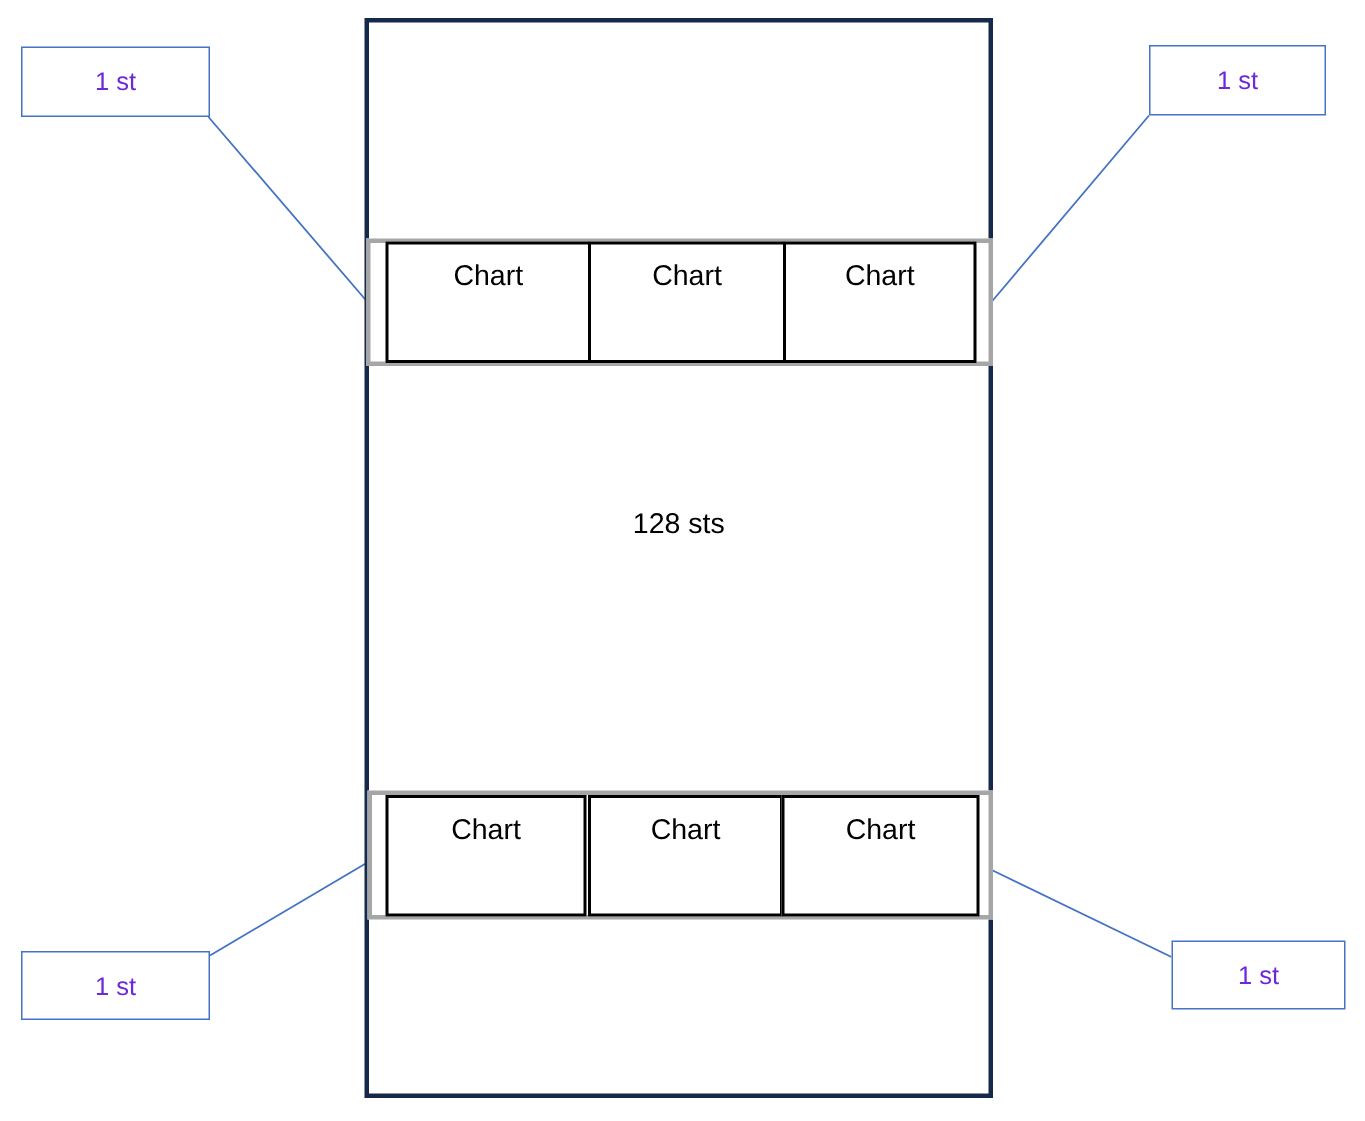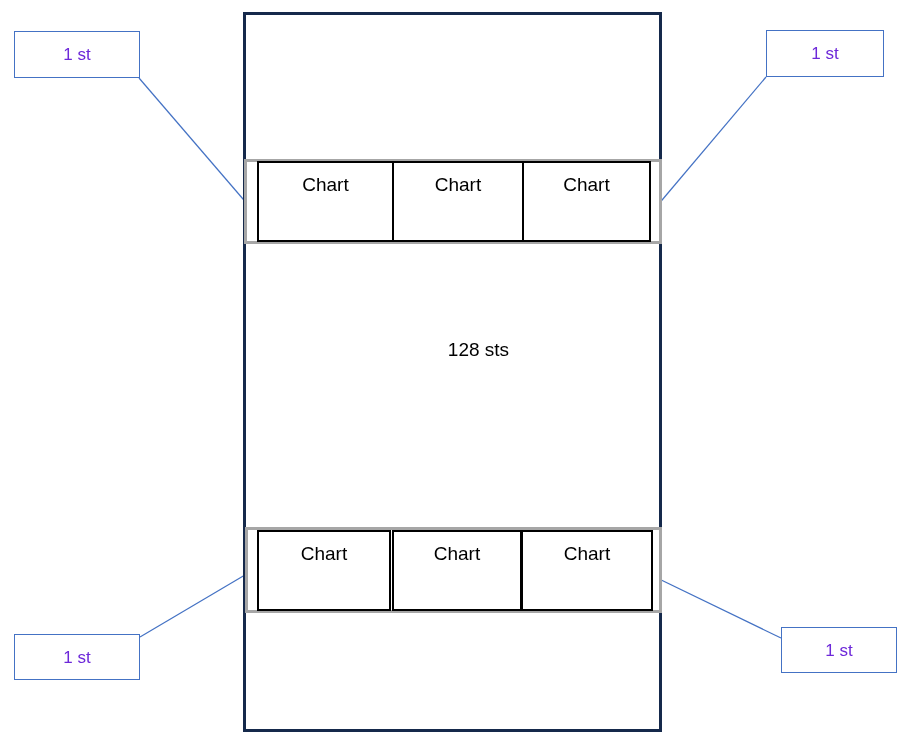--- a/index.html
+++ b/index.html
@@ -92,21 +92,21 @@
 
   <svg id="connectors" viewBox="0 0 910 747" width="910" height="747" xmlns="http://www.w3.org/2000/svg">
     <line x1="139" y1="78" x2="249" y2="206" stroke="#4472c4" stroke-width="1.2"></line>
     <line x1="766" y1="77" x2="657" y2="206" stroke="#4472c4" stroke-width="1.2"></line>
     <line x1="140" y1="637" x2="250" y2="572" stroke="#4472c4" stroke-width="1.2"></line>
     <line x1="655" y1="577" x2="781" y2="638" stroke="#4472c4" stroke-width="1.2"></line>
   </svg>
 
   <div class="body-rect" style="left:243px; top:12px; width:419px; height:720px;"></div>
 
-  <div class="center-count" style="left:243px; top:340px; width:419px;padding-left:26px;">128 sts</div>
+  <div class="center-count" style="left:243px; top:340px; width:419px;">128 sts</div>
 
   <div class="chart-band" style="left:244px; top:159px; width:418px; height:85px;"></div>
 
   <div class="chart-cell" style="left:257px; top:161px; width:137px; height:81px;">
     <span class="cell-label">Chart</span>
   </div>
   <div class="chart-cell" style="left:392px; top:161px; width:132px; height:81px;">
     <span class="cell-label">Chart</span>
   </div>
   <div class="chart-cell" style="left:522px; top:161px; width:129px; height:81px;">

